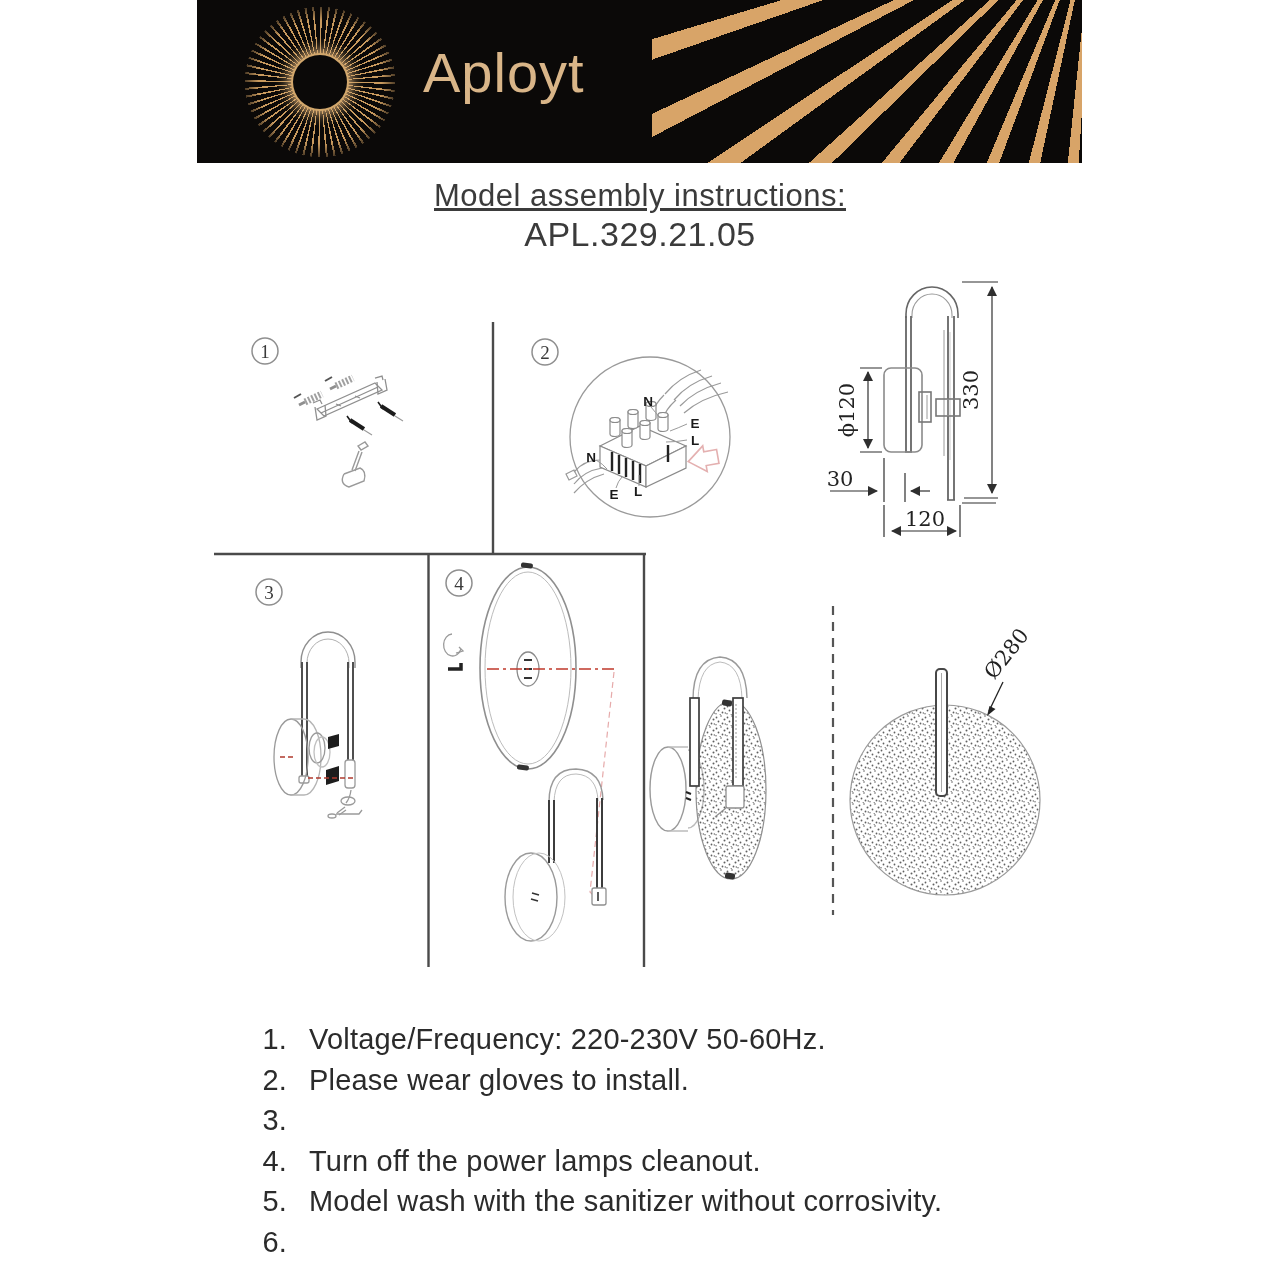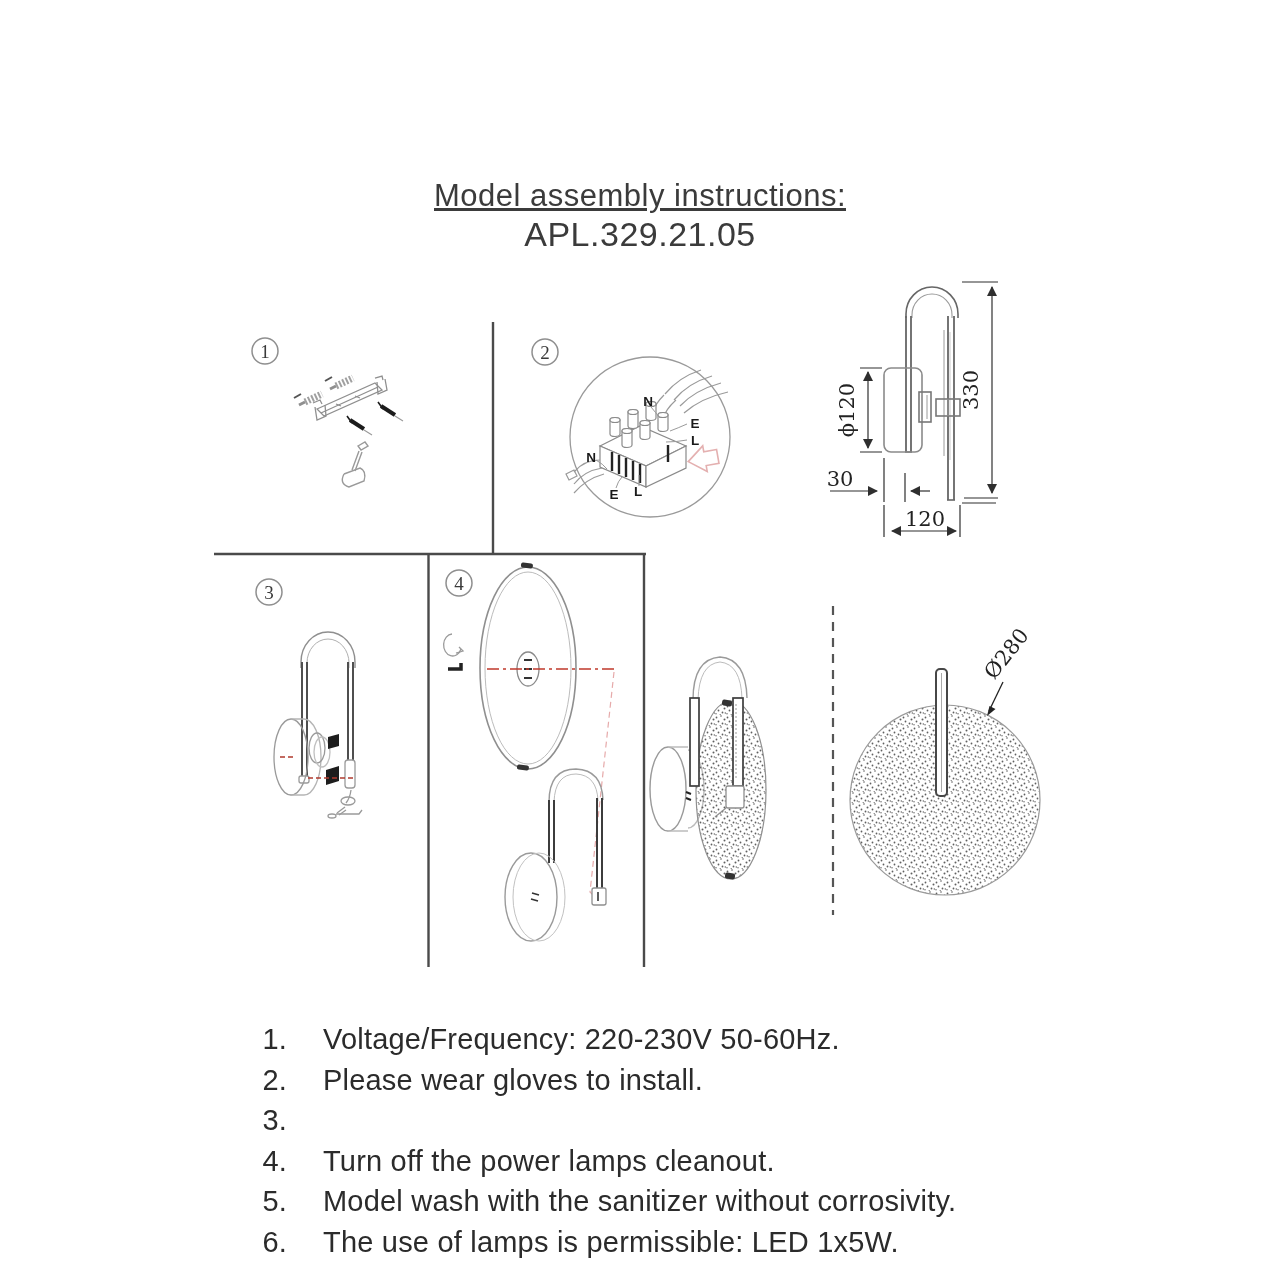--- a/index.html
+++ b/index.html
@@ -26,27 +26,34 @@
   .title-line1{font-size:31px;line-height:39px;letter-spacing:0.5px;text-decoration:underline;}
   .title-line2{font-size:34px;line-height:38px;letter-spacing:0.5px;}
 
   
   .diagram{position:absolute;left:190px;top:260px;width:910px;height:710px;}
 
   
   .instructions{position:absolute;left:255px;top:1019px;width:900px;color:#2b2b2b;}
   .ins-row{display:flex;font-size:29px;line-height:40.5px;letter-spacing:0.2px;}
   .ins-num{width:32px;text-align:right;flex:none;}
-  .ins-text{margin-left:36px;}
+  .ins-text{margin-left:22px;}
 </style>
 </head>
 <body>
 
 <div class="page">
 
+  <div class="banner">
+    <div class="starburst"></div>
+    <div class="starburst-fade"></div>
+    <div class="starburst-core"></div>
+    <div class="banner-rays"></div>
+    <div class="brand">Aployt</div>
+  </div>
 
   <div class="title-block">
     <div class="title-line1">Model assembly instructions:</div>
     <div class="title-line2">APL.329.21.05</div>
   </div>
 
   <svg class="diagram" viewBox="190 260 910 710" xmlns="http://www.w3.org/2000/svg">
     <defs>
       <marker id="arr" viewBox="0 0 10 10" refX="9" refY="5" markerWidth="8.5" markerHeight="8.5" orient="auto-start-reverse">
         <path d="M0,0 L10,5 L0,10 z" fill="#2f2f2f"></path>
@@ -321,17 +328,16 @@
     <div class="ins-row">
       <span class="ins-num">4.</span>
       <span class="ins-text">Turn off the power lamps cleanout.</span>
     </div>
     <div class="ins-row">
       <span class="ins-num">5.</span>
       <span class="ins-text">Model wash with the sanitizer without corrosivity.</span>
     </div>
     <div class="ins-row">
       <span class="ins-num">6.</span>
-      <span class="ins-text">The use of lamps is permissible: LED 1x5W.</span>
     </div>
   </div>
 
 </div>
 
 </body></html>

